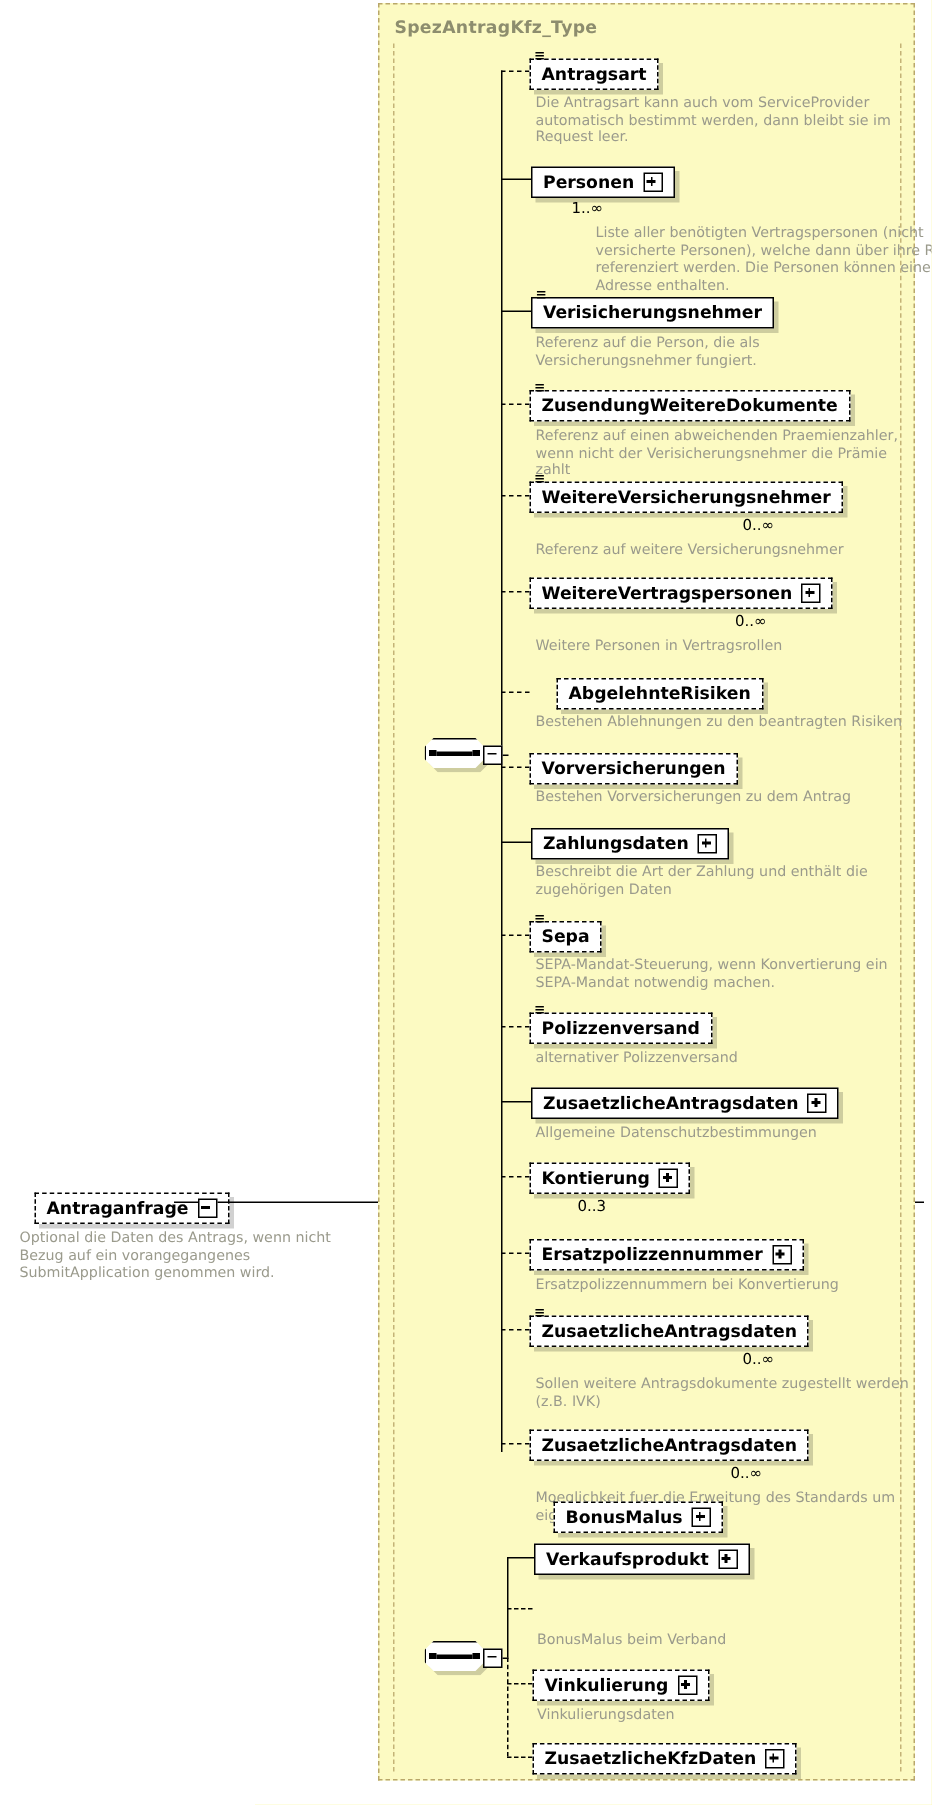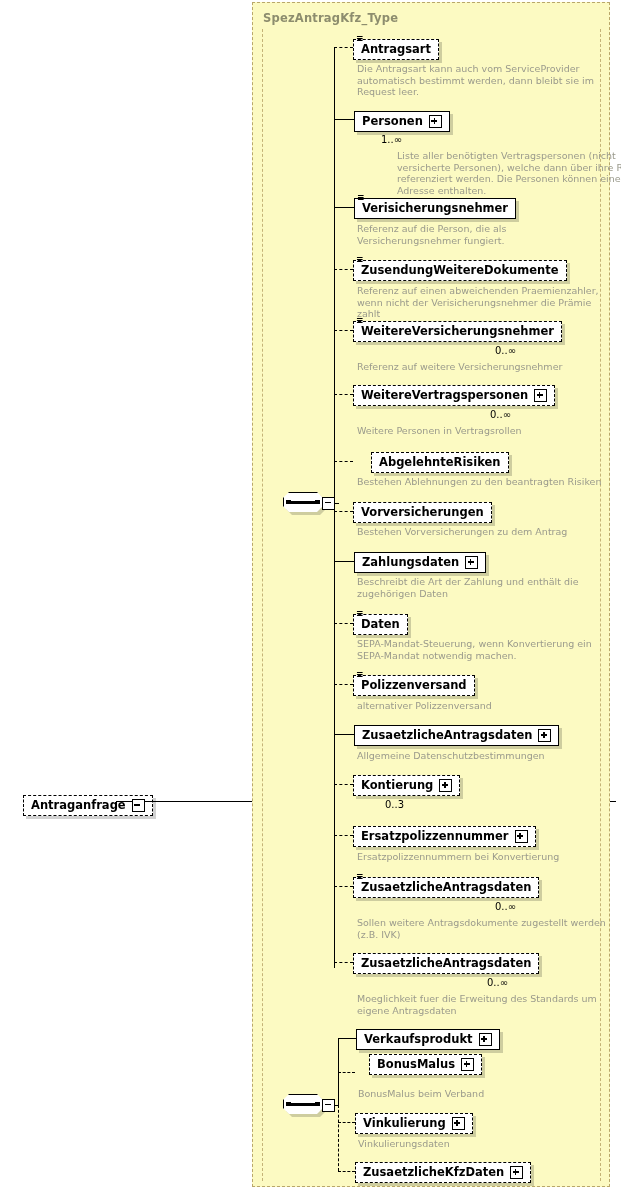--- a/index.html
+++ b/index.html
@@ -116,20 +116,21 @@
 <body>
 
 <div id="root-area">
 
   <div class="node" style="left:12px;top:794px;margin-left:11px;">
     <div class="nodebox dashed">
       <span class="lbl">Antraganfrage</span>
       <span class="exp"></span>
     </div>
   </div>
+  <div class="desc" style="left:13px;top:820px;width:232px;">Optional die Daten des Antrags, wenn nicht Bezug auf ein vorangegangenes SubmitApplication genommen wird.</div>
 
   <div class="line h-solid" style="left:116px;top:801px;width:500px;"></div>
 </div>
 
 <div id="container">
   <div id="container-title">SpezAntragKfz_Type</div>
   <div id="inner-rail"></div>
   <div id="inner-rail-r"></div>
 </div>
 
@@ -223,21 +224,21 @@
     <span class="lbl">Zahlungsdaten</span>
     <span class="exp plus"></span>
   </div>
 </div>
 <div class="desc" style="left:357px;top:576px;width:250px;">Beschreibt die Art der Zahlung und enthält die zugehörigen Daten</div>
 
 <div class="line h-dash" style="left:334px;top:623px;width:19px;"></div>
 <div class="node" style="left:353px;top:613px;">
   <div class="nodebox dashed">
     <span class="attrmark">≡</span>
-    <span class="lbl">Daten</span>
+    <span class="lbl">Sepa</span>
   </div>
 </div>
 <div class="desc" style="left:357px;top:638px;width:250px;">SEPA-Mandat-Steuerung, wenn Konvertierung ein SEPA-Mandat notwendig machen.</div>
 
 <div class="line h-dash" style="left:334px;top:684px;width:19px;"></div>
 <div class="node" style="left:353px;top:674px;">
   <div class="nodebox dashed">
     <span class="attrmark">≡</span>
     <span class="lbl">Polizzenversand</span>
   </div>
@@ -303,21 +304,21 @@
 
 <div class="line h-solid" style="left:338px;top:1038px;width:18px;"></div>
 <div class="node" style="left:356px;top:1028px;">
   <div class="nodebox solid">
     <span class="lbl">Verkaufsprodukt</span>
     <span class="exp plus"></span>
   </div>
 </div>
 
 <div class="line h-dash" style="left:338px;top:1072px;width:17px;"></div>
-<div class="node" style="left:355px;top:1053px;padding-left:14px;">
+<div class="node" style="left:355px;top:1000px;padding-left:14px;">
   <div class="nodebox dashed">
     <span class="lbl">BonusMalus</span>
     <span class="exp plus"></span>
   </div>
 </div>
 <div class="desc" style="left:358px;top:1088px;width:250px;">BonusMalus beim Verband</div>
 
 <div class="line h-dash" style="left:338px;top:1122px;width:17px;"></div>
 <div class="node" style="left:355px;top:1112px;">
   <div class="nodebox dashed">

